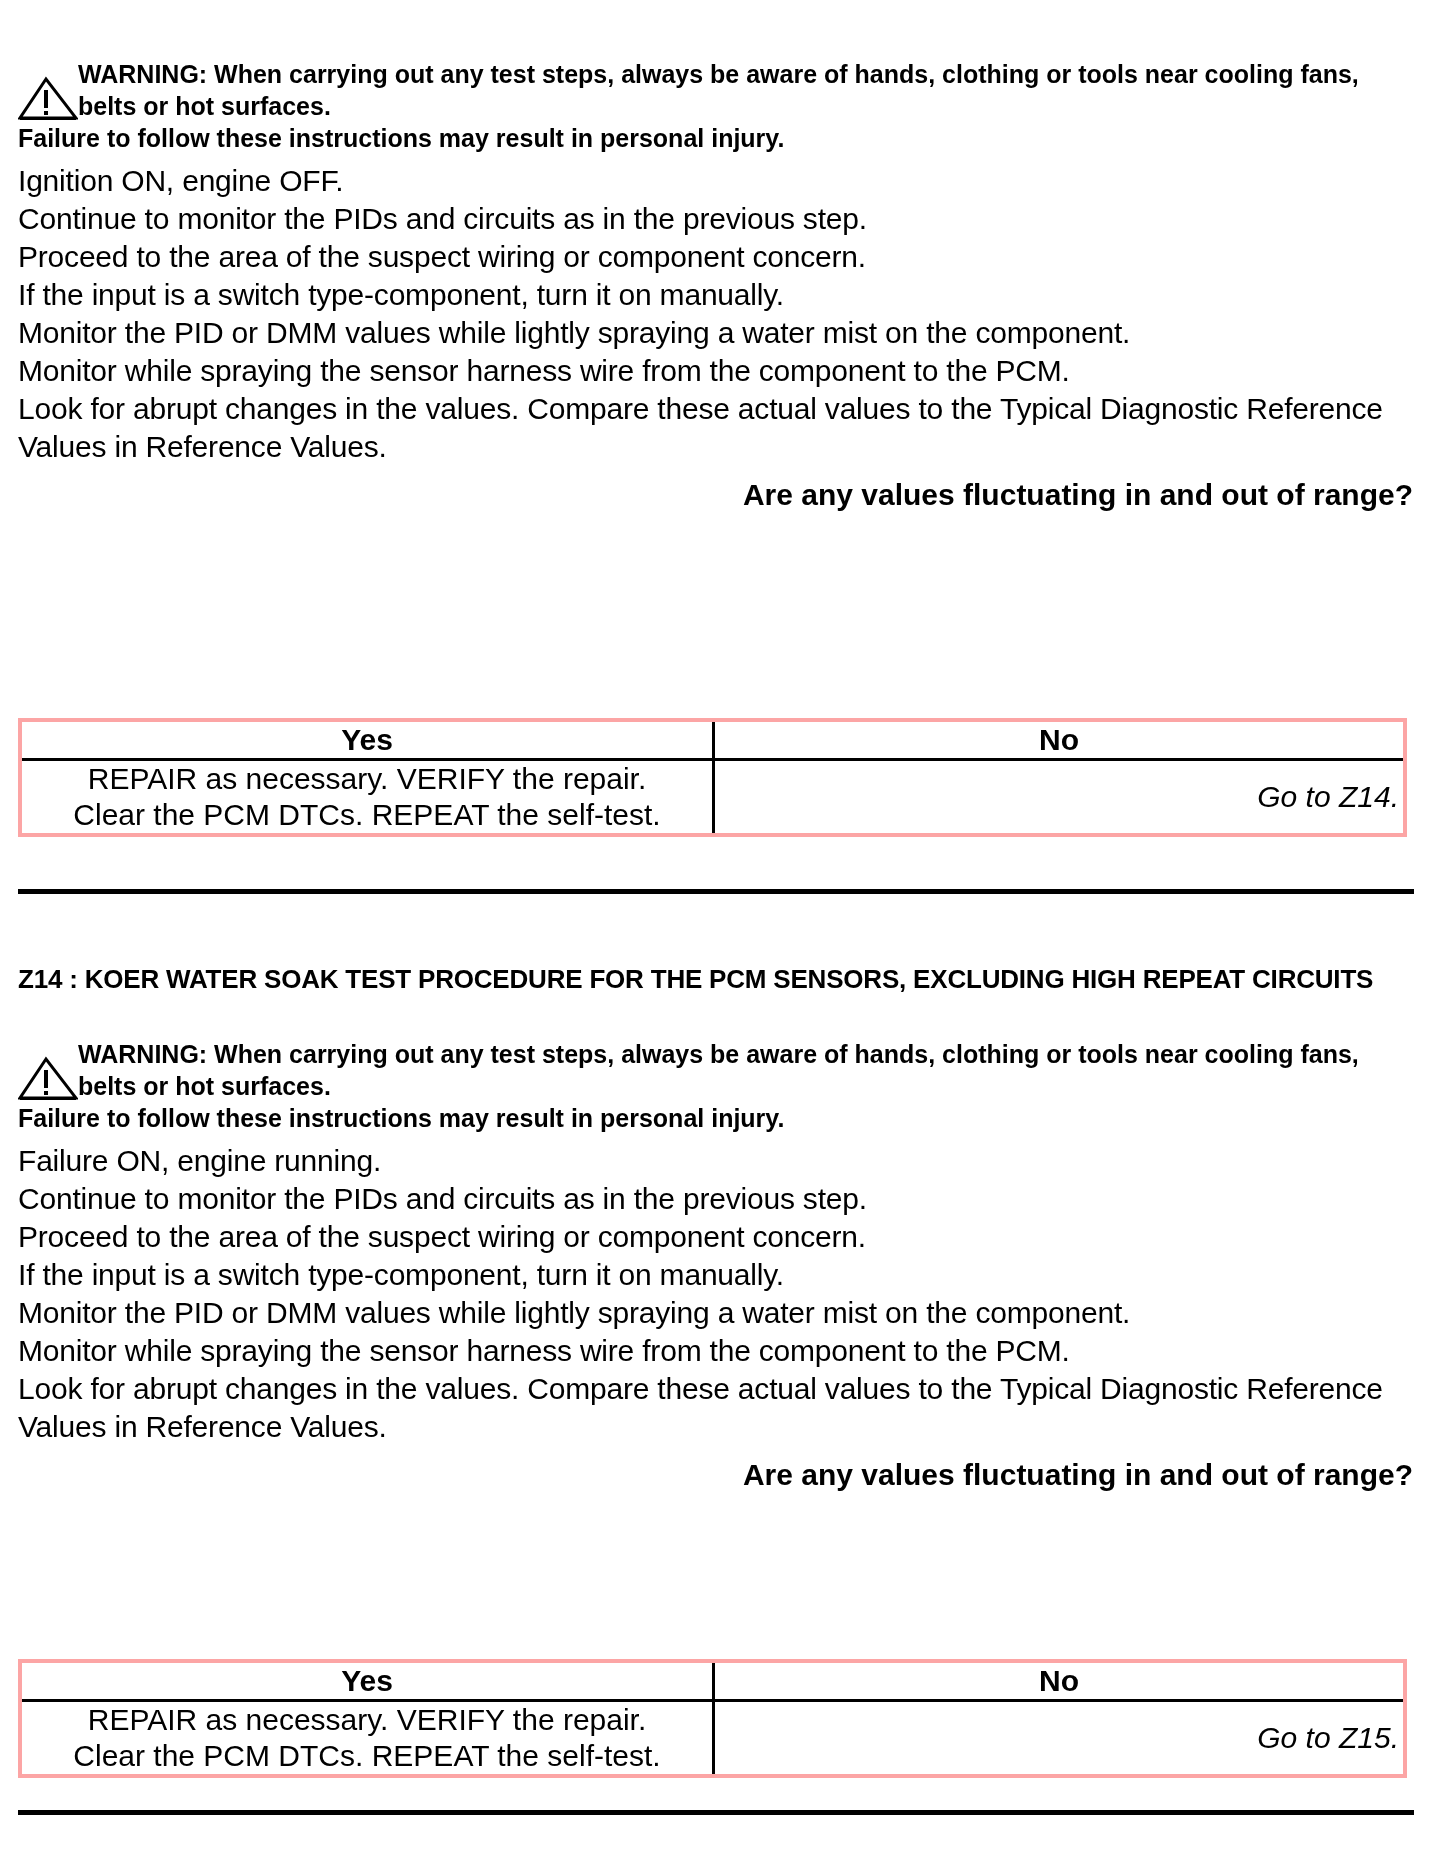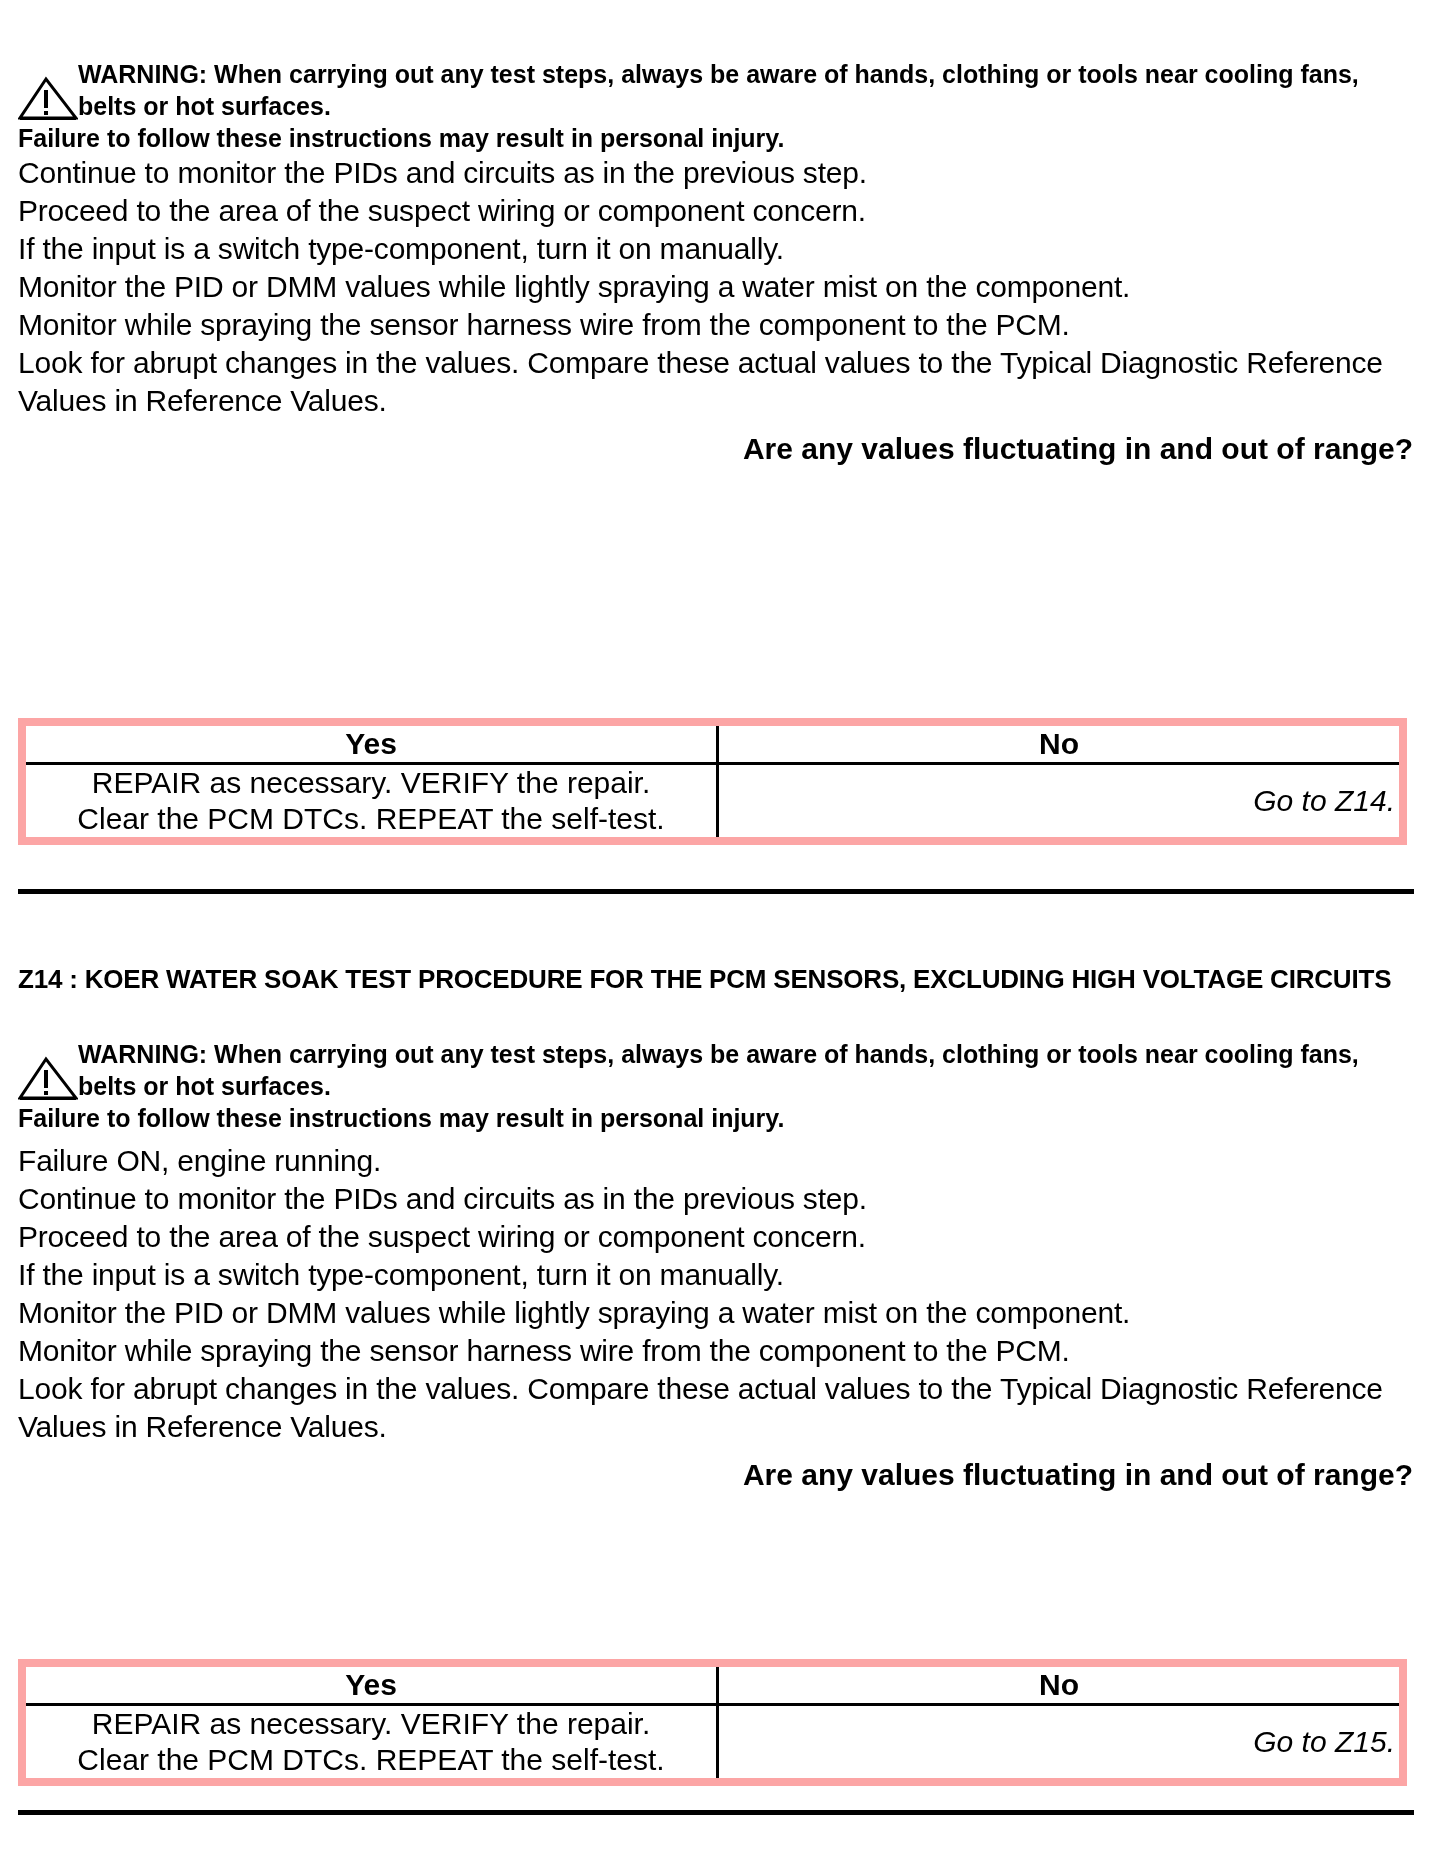--- a/index.html
+++ b/index.html
@@ -7,21 +7,21 @@
   .step { position: absolute; left: 18px; width: 1395px; }
   .title { font-weight: bold; font-size: 26px; line-height: 38px; letter-spacing: -0.2px; margin: 0; }
   .warn { margin-top: 40px; font-weight: bold; font-size: 25px; line-height: 32px; }
   .warn-line1 { display: flex; align-items: flex-end; }
   .warn-icon { width: 60px; height: 46px; display: inline-block; margin-right: 0; }
   .warn-icon svg { display: block; }
   .warn-text { line-height: 32px; }
   .warn-sub { line-height: 32px; }
   .body-line { font-size: 30px; line-height: 38px; letter-spacing: -0.2px; }
   .question { font-weight: bold; font-size: 30px; line-height: 38px; margin-top: 10px; text-align: right; }
-  table.yn { position: absolute; left: 18px; width: 1389px; border-collapse: collapse; border: 8px solid #fca5a5; font-size: 30px; }
+  table.yn { position: absolute; left: 18px; width: 1389px; border-collapse: collapse; border: 4px solid #fca5a5; font-size: 30px; }
   table.yn th, table.yn td { border: 3px solid #000; padding: 0 4px; }
   table.yn th { font-weight: bold; height: 36px; text-align: center; }
   table.yn td { height: 72px; line-height: 36px; }
   table.yn td.yes { text-align: center; width: 682px; }
   table.yn td.no { text-align: right; font-style: italic; }
   .rule { position: absolute; left: 18px; width: 1396px; height: 5px; background: #000; }
 </style>
 </head>
 <body>
 
@@ -33,20 +33,21 @@
             <polygon points="28,3 2,42 58,42" fill="none" stroke="#000" stroke-width="3"></polygon>
             <rect x="26" y="14" width="4" height="18" fill="#000"></rect>
             <rect x="26" y="35" width="4" height="4" fill="#000"></rect>
             <rect x="2" y="41" width="56" height="3" fill="#000"></rect>
           </svg>
       </span>
       <span class="warn-text"><span>WARNING</span><span style="font-weight:bold;">: When carrying out any test steps, always be aware of hands, clothing or tools near cooling fans, belts or hot surfaces.</span></span>
     </div>
     <div class="warn-sub">Failure to follow these instructions may result in personal injury.</div>
   </div>
+  <div class="body-line" style="margin-top:8px;">Ignition ON, engine OFF.</div>
   <div class="body-line">Continue to monitor the PIDs and circuits as in the previous step.</div>
   <div class="body-line">Proceed to the area of the suspect wiring or component concern.</div>
   <div class="body-line">If the input is a switch type-component, turn it on manually.</div>
   <div class="body-line">Monitor the PID or DMM values while lightly spraying a water mist on the component.</div>
   <div class="body-line">Monitor while spraying the sensor harness wire from the component to the PCM.</div>
   <div class="body-line">Look for abrupt changes in the values. Compare these actual values to the Typical Diagnostic Reference Values in Reference Values.</div>
   <div class="question">Are any values fluctuating in and out of range?</div>
 </div>
 
 <table class="yn" style="top:718px;">
@@ -61,21 +62,21 @@
       <div>Clear the PCM DTCs. REPEAT the self-test.</div>
     </td>
     <td class="no">Go to Z14.</td>
   </tr>
 </tbody>
   </table>
 
 <div class="rule" style="top:889px;"></div>
 
 <div class="step" style="top:960px;">
-  <h2 class="title">Z14 : KOER WATER SOAK TEST PROCEDURE FOR THE PCM SENSORS, EXCLUDING HIGH VOLTAGE CIRCUITS</h2>
+  <h2 class="title">Z14 : KOER WATER SOAK TEST PROCEDURE FOR THE PCM SENSORS, EXCLUDING HIGH REPEAT CIRCUITS</h2>
   <div class="warn">
     <div class="warn-line1">
       <span class="warn-icon">
         <svg width="60" height="46" viewBox="0 0 60 46">
             <polygon points="28,3 2,42 58,42" fill="none" stroke="#000" stroke-width="3"></polygon>
             <rect x="26" y="14" width="4" height="18" fill="#000"></rect>
             <rect x="26" y="35" width="4" height="4" fill="#000"></rect>
             <rect x="2" y="41" width="56" height="3" fill="#000"></rect>
           </svg>
       </span>

